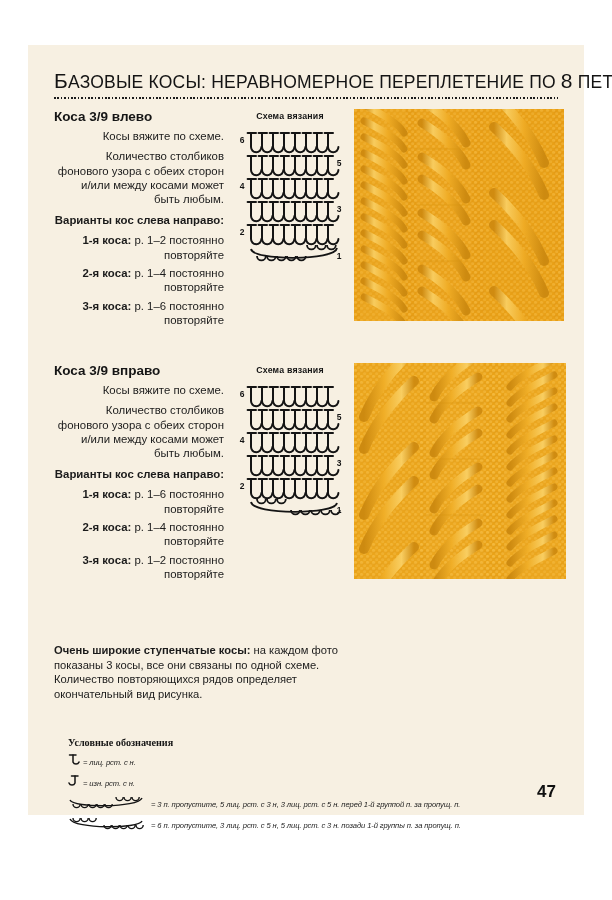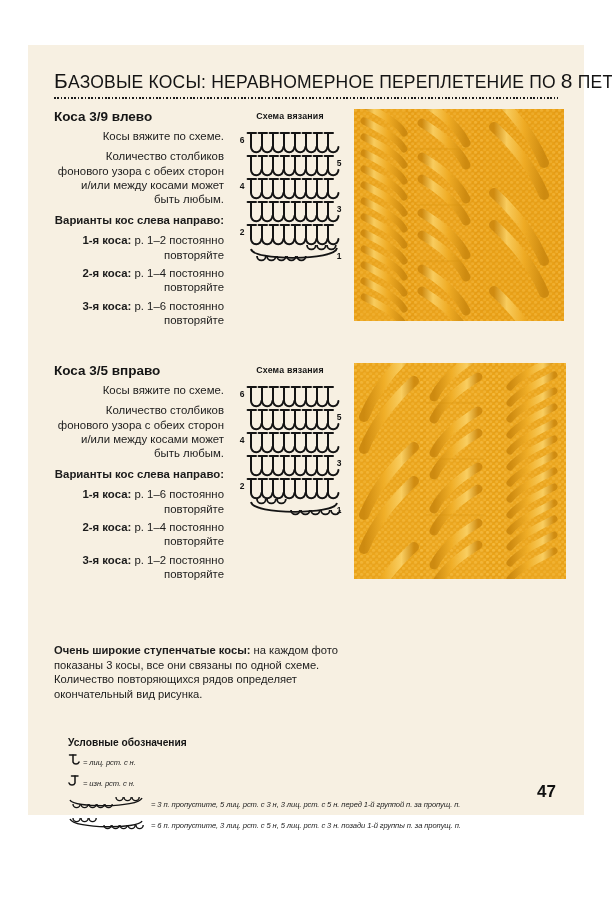--- a/index.html
+++ b/index.html
@@ -66,21 +66,21 @@
   
   .note{
     position:absolute;left:26px;top:598px;width:300px;
     font-size:11.2px;line-height:1.3;color:#1b1b1b;
   }
   .note b{font-weight:bold;}
 
   
   .legend{position:absolute;left:40px;top:692px;width:500px;}
   .legend-title{
-    font-size:10.2px;font-weight:bold;color:#151515;margin-bottom:7px;
+    font-size:10.2px;font-weight:bold;color:#151515;margin-bottom:7px;font-family:Liberation Serif, serif;
   }
   .legend-row{
     display:flex;align-items:center;margin-bottom:7px;height:14px;
   }
   .legend-sym{flex:0 0 auto;margin-right:3px;}
   .legend-txt{font-size:7.6px;color:#1b1b1b;white-space:nowrap;letter-spacing:-.1px;font-style:italic;}
 
   
   .pageno{
     position:absolute;left:537px;top:782px;
@@ -280,21 +280,21 @@
           </g>
         </g>
         <rect width="210" height="212" fill="none"></rect>
       </svg>
     </div>
   </div>
 
   <div class="sec sec2">
 
     <div class="col-text">
-      <div class="h2">Коса 3/5 вправо</div>
+      <div class="h2">Коса 3/9 вправо</div>
       <div class="p">Косы вяжите по схеме.</div>
       <div class="p">Количество столбиков фонового узора с обеих сторон и/или между косами может быть любым.</div>
       <div class="p" style="font-weight:bold">Варианты кос слева направо:</div>
       <div class="p tight"><b>1-я коса:</b><span> р. 1–6 постоянно повторяйте</span></div>
       <div class="p tight"><b>2-я коса:</b><span> р. 1–4 постоянно повторяйте</span></div>
       <div class="p tight"><b>3-я коса:</b><span> р. 1–2 постоянно повторяйте</span></div>
     </div>
 
     <div class="schema s2">
       <div class="schema-title">Схема вязания</div>

